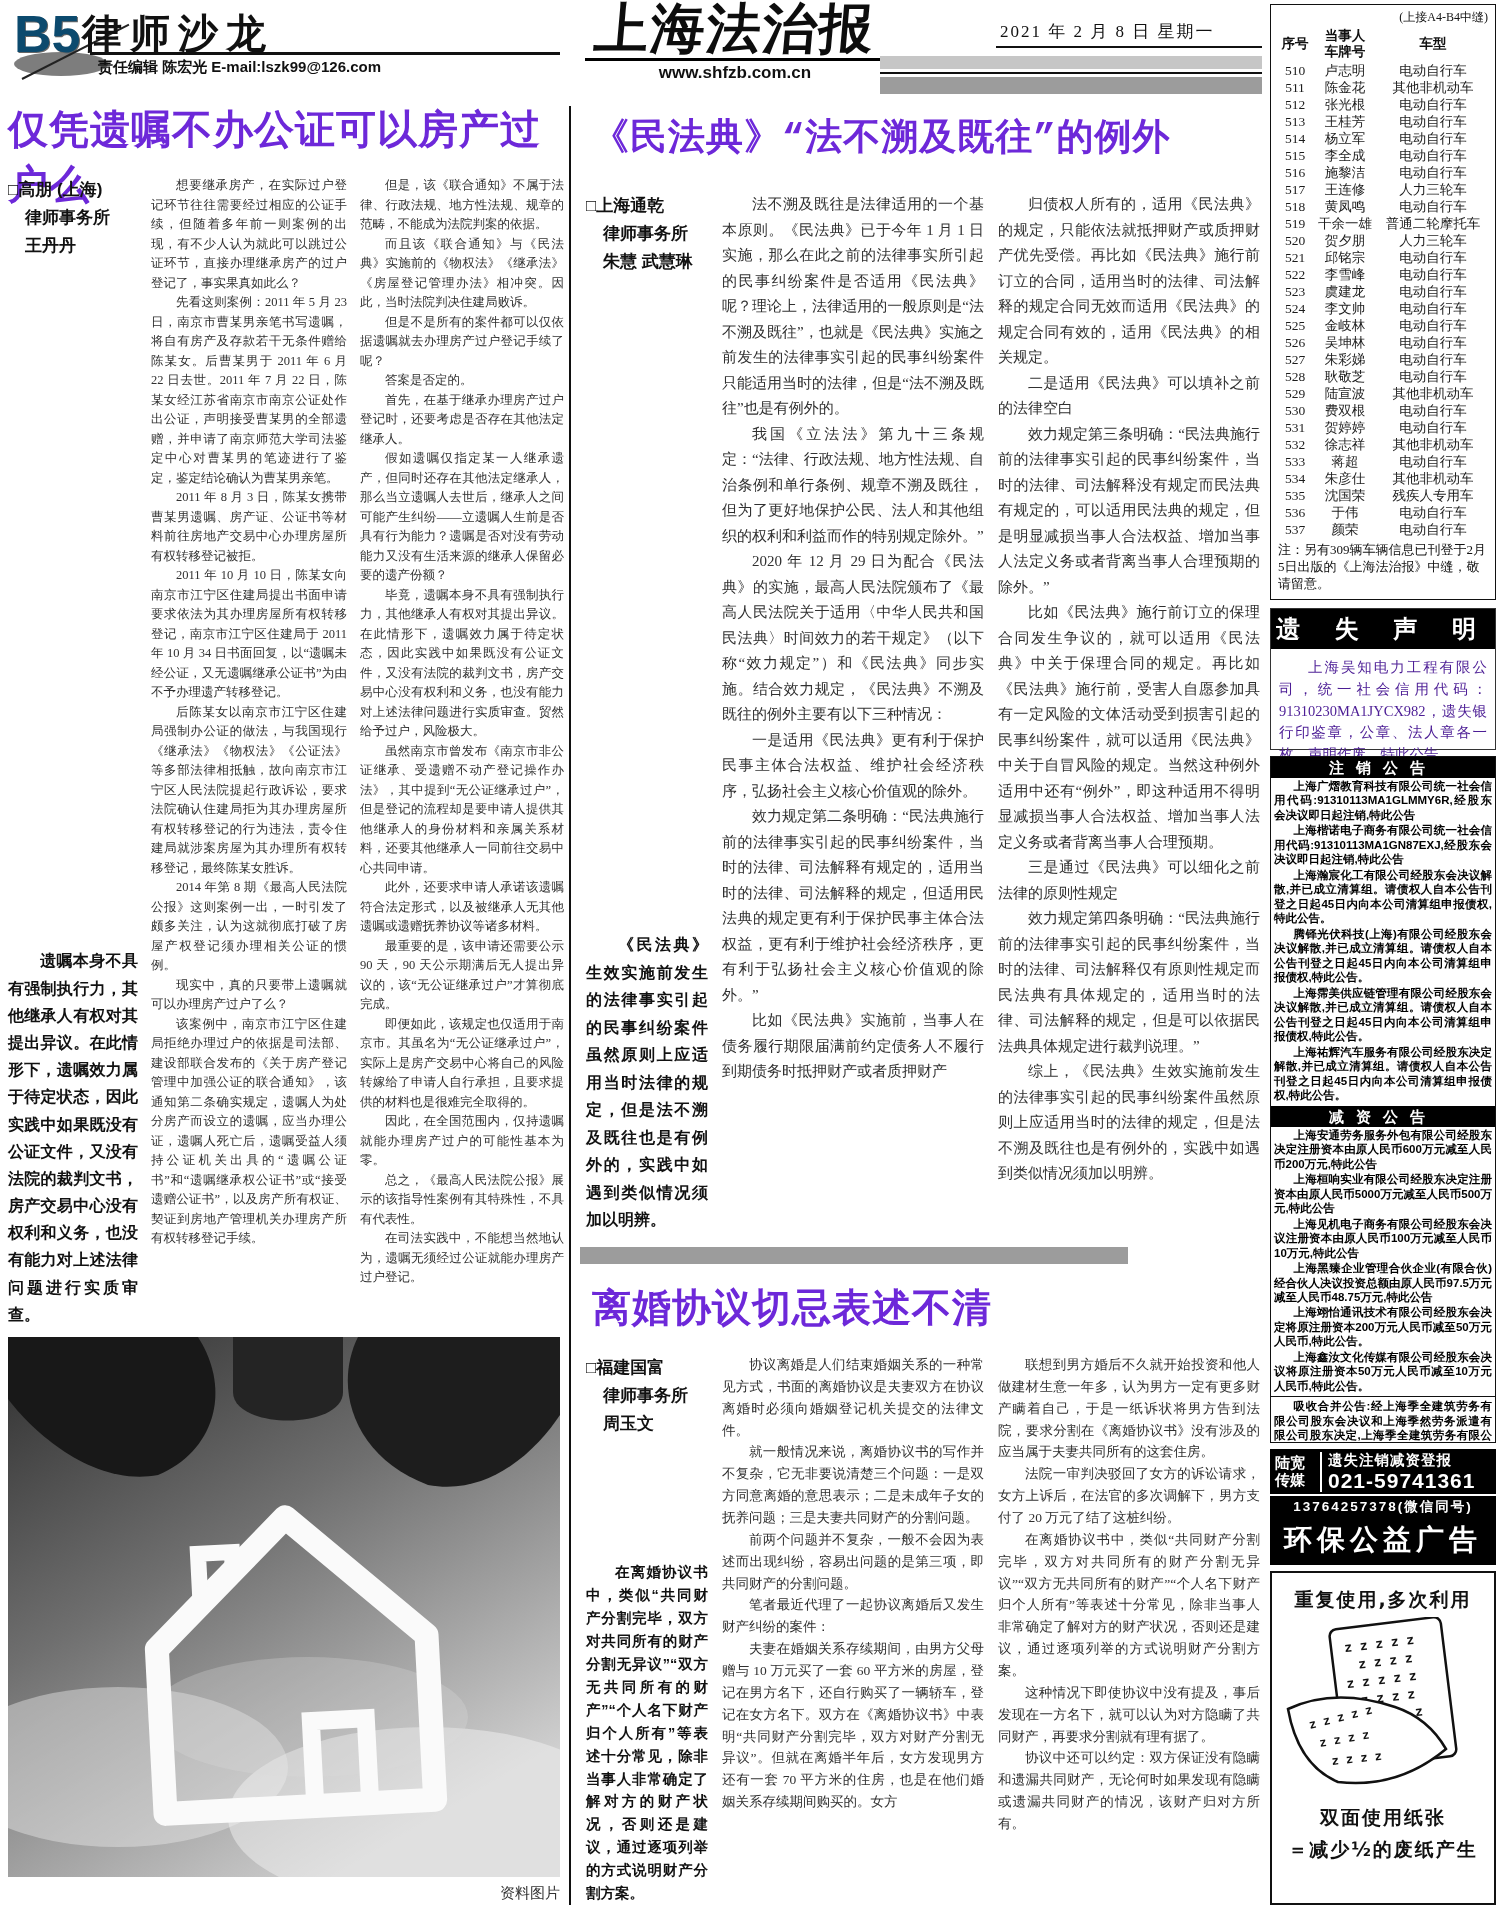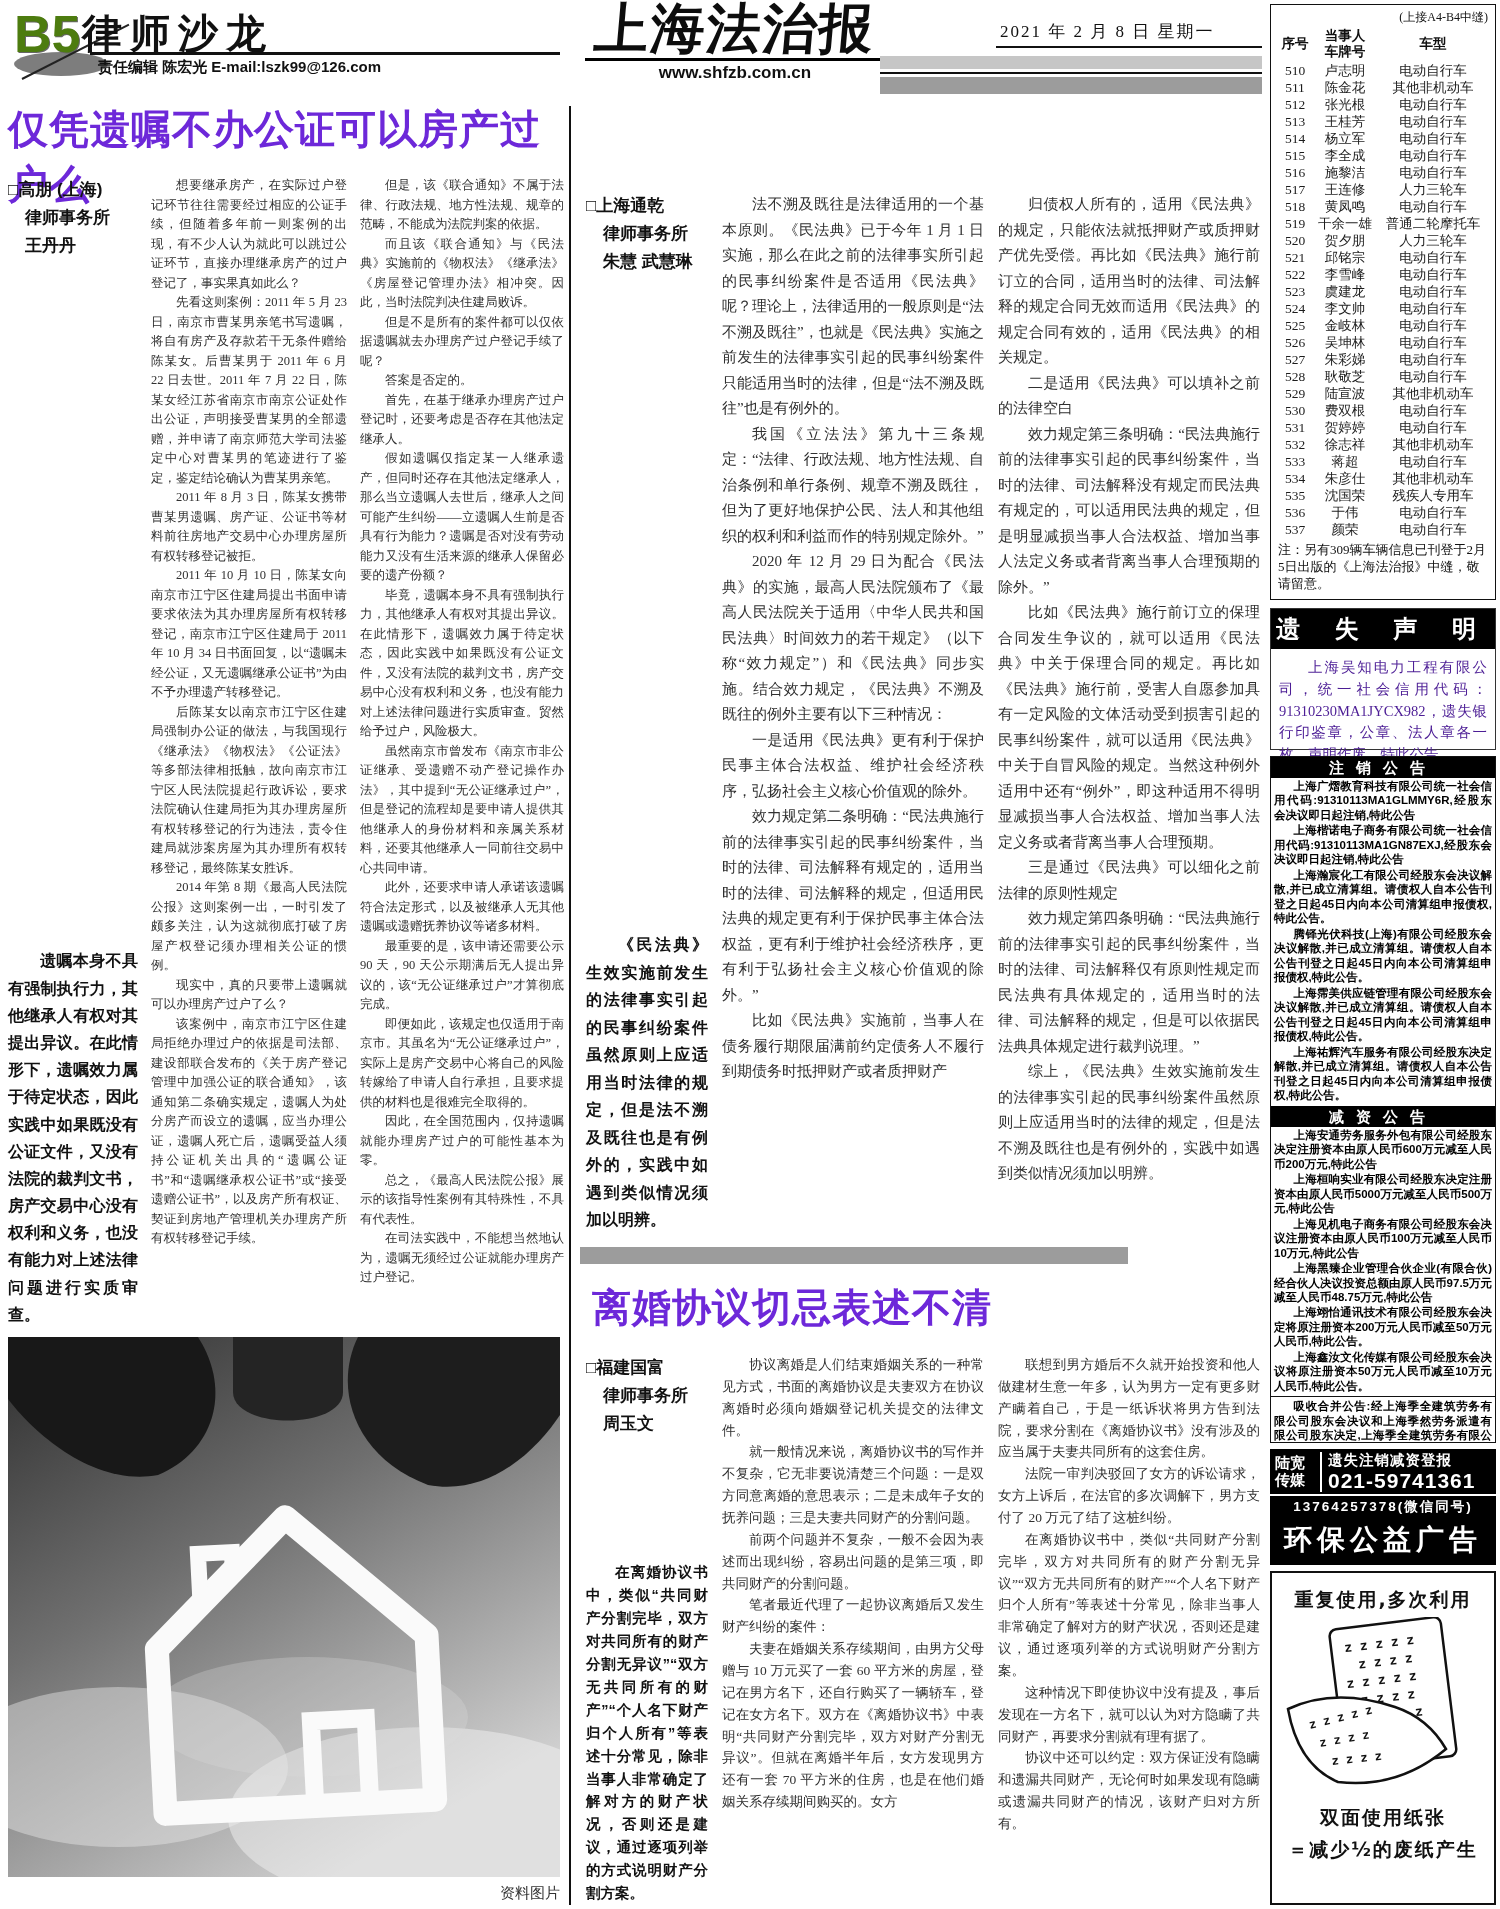--- a/index.html
+++ b/index.html
@@ -1,21 +1,21 @@
 <!DOCTYPE html>
 <html><head>
 <meta charset="utf-8">
 <style>
   html,body{margin:0;padding:0;background:#e9e9e9;}
   #page{position:relative;width:1500px;height:1909px;background:#fff;margin:0 auto;
         font-family:"Liberation Serif",serif;color:#222;overflow:hidden;}
   .abs{position:absolute;}
   
   .b5{font-family:"Liberation Sans",sans-serif;font-weight:700;font-size:52px;line-height:1;
-      color:#4d7c0f;text-shadow:1px 1px 0 #666;}
+      color:#0c4a6e;text-shadow:1px 1px 0 #666;}
   .b5-ellipse{width:94px;height:24px;background:#7d7d7d;border-radius:50%;margin-top:-8px;}
   .b5-slash{position:absolute;left:22px;top:78px;width:120px;height:2px;background:#222;
             transform:rotate(-27deg);transform-origin:left center;}
   .section-title{font-family:"Liberation Sans",sans-serif;font-weight:700;font-size:40px;
                  letter-spacing:8px;color:#111;}
   .hd-rule{background:#111;}
   .editor-line{font-family:"Liberation Sans",sans-serif;font-weight:700;font-size:15px;color:#111;}
   .masthead{font-family:"DejaVu Serif",serif;font-weight:900;font-size:54px;line-height:1.05;
             letter-spacing:2px;transform:skewX(-5deg);color:#0d0d0d;}
   .website{font-family:"Liberation Sans",sans-serif;font-weight:700;font-size:17px;color:#111;}
@@ -158,20 +158,21 @@
       <path d="M225,0 h110 v55 c0,38 -110,38 -110,0 Z" fill="#242424"></path>
       <g transform="rotate(-3 285 330)">
         <path d="M150,305 L285,180 L420,305 L420,470 L150,470 Z" fill="none" stroke="#fafafa" stroke-width="24" stroke-linejoin="round"></path>
         <path d="M300,470 v-85 h55 v85" fill="none" stroke="#fafafa" stroke-width="18"></path>
         <path d="M196,262 v-50 h34 v22" fill="none" stroke="#fafafa" stroke-width="16"></path>
       </g>
     </svg>
   </div>
   <div class="abs photo-caption" style="left:8px;top:1884px;width:552px;">资料图片</div>
 
+  <div class="abs art-title" style="left:592px;top:112px;width:665px;font-size:37px;">《民法典》“法不溯及既往”的例外</div>
 
   <div class="abs body-flex ma" style="left:586px;top:192px;width:676px;height:1042px;gap:14px;">
     <div class="side-col" style="width:122px;">
       <div class="author-block">
           <span>□上海通乾</span>
           <span>律师事务所</span>
           <span>朱慧  武慧琳</span>
         </div>
       <div class="side-spacer"></div>
       <div class="pull-quote" style="font-size:16px;line-height:1.72;">《民法典》生效实施前发生的法律事实引起的民事纠纷案件虽然原则上应适用当时法律的规定，但是法不溯及既往也是有例外的，实践中如遇到类似情况须加以明辨。</div>

